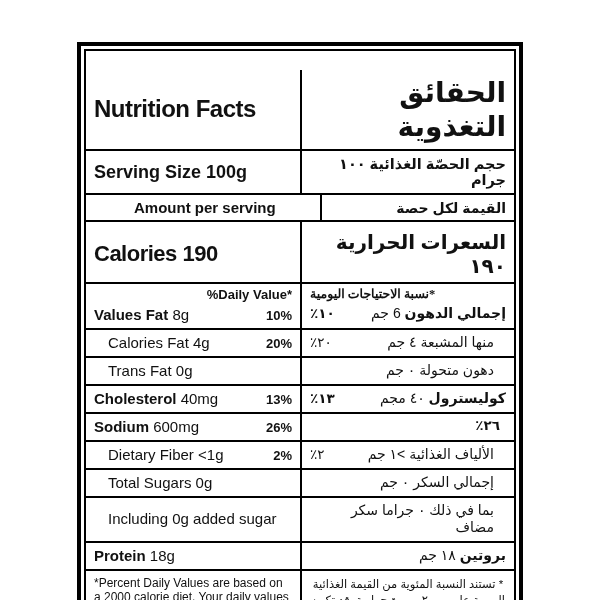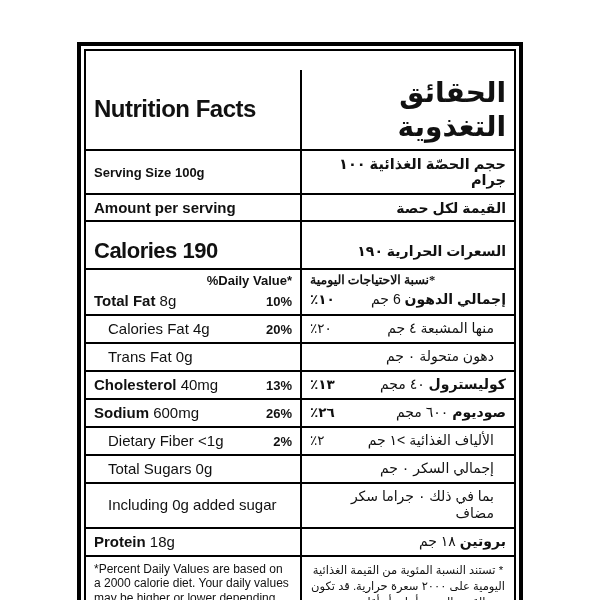--- a/index.html
+++ b/index.html
@@ -17,29 +17,29 @@
   .footer-row{border-bottom:none;}
   .cell{width:50%;box-sizing:border-box;display:flex;flex-direction:column;justify-content:center;}
   .cell-en{padding:4px 8px;}
   .cell-ar{padding:4px 8px;border-left:2px solid #000;direction:rtl;text-align:right;}
   
   .title-row .cell{padding-top:6px;padding-bottom:6px;margin-top:19px;}
   .title-en{font-size:24px;font-weight:bold;letter-spacing:-0.5px;line-height:1.1;}
   .title-ar{font-size:28px;font-weight:bold;line-height:1.2;}
   
   .serving-row .cell{padding-top:5px;padding-bottom:5px;}
-  .serving-en{font-size:13px;font-weight:bold;}
+  .serving-en{font-size:18px;font-weight:bold;}
   .serving-ar{font-size:14.5px;font-weight:bold;}
   .amount-row .cell{padding-top:4px;padding-bottom:4px;}
-  .amount-en{font-size:15px;font-weight:bold;}
+  .amount-en{font-size:15px;font-weight:bold;margin-left:40px;}
   .amount-ar{font-size:14px;font-weight:bold;}
   
-  .calories-row .cell{padding-top:16px;padding-bottom:4px;}
+  .calories-row .cell{padding-top:8px;padding-bottom:4px;}
   .calories-en{font-size:22px;font-weight:bold;letter-spacing:-0.5px;}
-  .calories-ar{font-size:14px;font-weight:bold;}
+  .calories-ar{font-size:20px;font-weight:bold;}
   
   .dv-row .cell{padding-top:3px;padding-bottom:4px;justify-content:flex-start;}
   .dv-en{font-size:13px;font-weight:bold;text-align:right;line-height:1.2;}
   .dv-ar{font-size:12.5px;font-weight:bold;text-align:left;line-height:1.2;font-family:Liberation Serif, serif;}
   .dv-row .nline,.dv-row .nline-ar{margin-top:3px;}
   
   .nrow .cell{padding-top:4px;padding-bottom:4px;}
   .nline{display:flex;align-items:baseline;font-size:15px;line-height:1.2;}
   .nline .ntext{flex:1;text-align:left;}
   .nline-ar{display:flex;align-items:baseline;font-size:14px;line-height:1.25;}
@@ -78,21 +78,21 @@
 
     <div class="row calories-row">
       <div class="cell cell-en calories-en">Calories 190</div>
       <div class="cell cell-ar calories-ar" dir="rtl">السعرات الحرارية ١٩٠</div>
     </div>
 
     <div class="row dv-row">
       <div class="cell cell-en">
         <div class="dv-en">%Daily Value*</div>
         <div class="nline">
-          <span class="ntext"><span class="nname b">Total Fat</span> <span class="nqty">8g</span></span>
+          <span class="ntext"><span class="nname b">Values Fat</span> <span class="nqty">8g</span></span>
           <span class="npct">10%</span>
         </div>
       </div>
       <div class="cell cell-ar" dir="rtl">
         <div class="dv-ar">*نسبة الاحتياجات اليومية</div>
         <div class="nline-ar">
           <span class="ntext"><span class="nname b">إجمالي الدهون</span> <span class="nqty">6 جم</span></span>
           <span class="npct-ar b" dir="ltr">٪١٠</span>
         </div>
       </div>
@@ -143,21 +143,20 @@
         </div>
         <div class="row nrow">
           <div class="cell cell-en">
             <div class="nline">
               <span class="ntext"><span class="nname b">Sodium</span> <span class="nqty">600mg</span></span>
               <span class="npct">26%</span>
             </div>
           </div>
           <div class="cell cell-ar" dir="rtl">
             <div class="nline-ar">
-              <span class="ntext"><span class="nname b">صوديوم</span> <span class="nqty">٦٠٠ مجم</span></span>
               <span class="npct-ar b" dir="ltr">٪٢٦</span>
             </div>
           </div>
         </div>
         <div class="row nrow">
           <div class="cell cell-en">
             <div class="nline indent-en">
               <span class="ntext"><span class="nname">Dietary Fiber</span> <span class="nqty">&lt;1g</span></span>
               <span class="npct">2%</span>
             </div>

